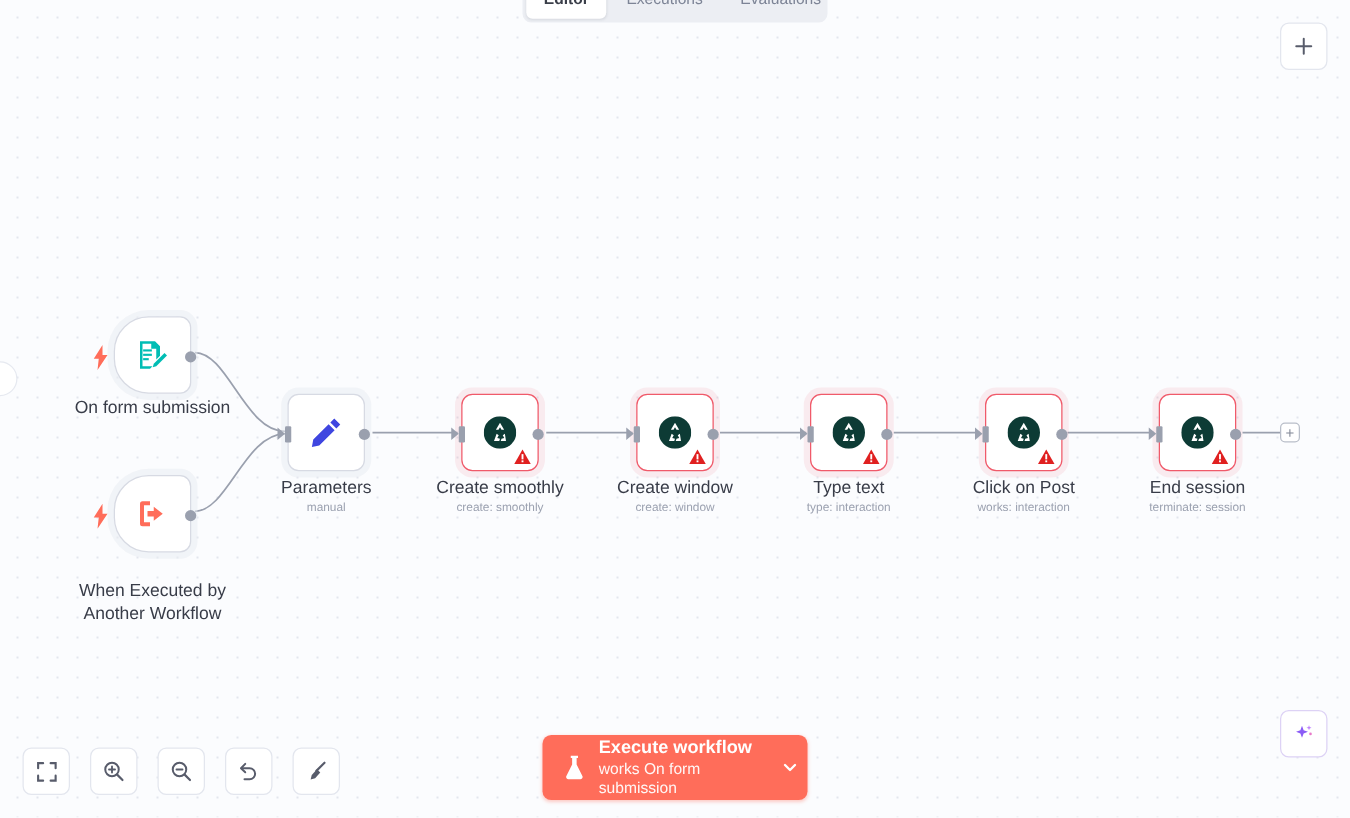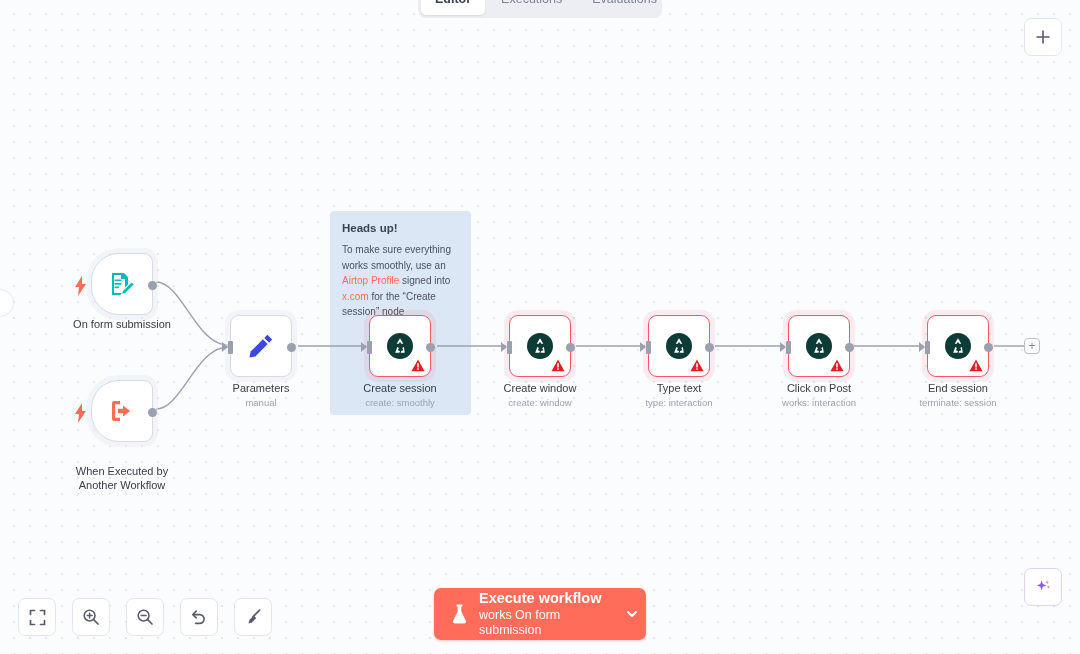--- a/index.html
+++ b/index.html
@@ -107,21 +107,21 @@
   .node.trigger { border-radius: 28px 9px 9px 28px; }
   .node.error { border-color: #f05a6a; box-shadow: 0 0 0 5px rgba(240,90,106,.10); }
 
   .node-label {
     position: absolute;
     z-index: 10;
     text-align: center;
     width: 150px;
     pointer-events: none;
   }
-  .node-label .nm { font-size: 11px; color: #383c48; line-height: 1.28; }
+  .node-label .nm { font-size: 14px; color: #383c48; line-height: 1.28; }
   .node-label .sub { font-size: 9.5px; color: #9ba1b0; margin-top: 2px; }
 
   .warn-tri { position: absolute; right: 5px; bottom: 4px; }
   .bolt { position: absolute; left: -18px; top: 22px; }
 
   .port {
     position: absolute;
     width: 9px; height: 9px; border-radius: 50%;
     background: #9aa0ae; z-index: 12;
   }
@@ -167,24 +167,20 @@
   <div class="sq-btn" id="ai-assistant-btn">
     <svg width="20" height="20" viewBox="0 0 20 20">
       <path d="M8.6 3.6l1.3 3.5 3.5 1.3-3.5 1.3-1.3 3.5-1.3-3.5L3.8 8.4l3.5-1.3z" fill="#8b5cf6"></path>
       <path d="M14.2 3.2l.55 1.45 1.45.55-1.45.55-.55 1.45-.55-1.45L12.2 5.2l1.45-.55z" fill="#c084fc"></path>
       <circle cx="15.4" cy="10.1" r="1.05" fill="#e879c9"></circle>
     </svg>
   </div>
 
   <div class="ghost-circle"></div>
 
-  <div class="sticky">
-    <h4>Heads up!</h4>
-    <p><span>To make sure everything works smoothly, use an </span><span class="lnk">Airtop Profile</span><span> signed into </span><span class="lnk">x.com</span><span> for the “Create session” node</span></p>
-  </div>
 
   <svg class="edges">
     <path d="M156 282 C 182 282, 196 345, 228 345" stroke="#9aa0ae" stroke-width="1.4" fill="none"></path>
     <path d="M156 409 C 182 409, 196 347, 228 347" stroke="#9aa0ae" stroke-width="1.4" fill="none"></path>
     <path d="M298 346 L 366 346" stroke="#9aa0ae" stroke-width="1.4" fill="none"></path>
     <path d="M437 346 L 506 346" stroke="#9aa0ae" stroke-width="1.4" fill="none"></path>
     <path d="M576 346 L 645 346" stroke="#9aa0ae" stroke-width="1.4" fill="none"></path>
     <path d="M715 346 L 784 346" stroke="#9aa0ae" stroke-width="1.4" fill="none"></path>
     <path d="M854 346 L 923 346" stroke="#9aa0ae" stroke-width="1.4" fill="none"></path>
     <path d="M994 346 L 1024 346" stroke="#9aa0ae" stroke-width="1.4" fill="none"></path>
@@ -243,21 +239,21 @@
     </svg>
     <svg class="warn-tri" width="14" height="13" viewBox="0 0 14 13">
       <path d="M7 0.6L13.6 12.2H0.4z" fill="#e02020"></path>
       <rect x="6.25" y="4.3" width="1.5" height="4.2" fill="#fff"></rect>
       <rect x="6.25" y="9.3" width="1.5" height="1.5" fill="#fff"></rect>
     </svg>
     <div class="port-in" style="left:-3px; top:24.5px;"></div>
     <div class="port" style="right:-4.5px; top:26.5px;"></div>
   </div>
   <div class="node-label" style="left:325px; top:381px;">
-    <div class="nm">Create session</div>
+    <div class="nm">Create smoothly</div>
     <div class="sub">create: smoothly</div>
   </div>
 
   <div class="node error" style="left:509px; top:315px;">
     <svg width="26" height="26" viewBox="0 0 26 26">
       <circle cx="13" cy="13" r="13" fill="#0d3b35"></circle>
       <path d="M13 5.2l3.3 5.6h-2.1l-1.2-2-1.2 2H9.7z" fill="#fff"></path>
       <path d="M8.2 19.8l2.1-5.9 1.7 1.2-1.2 2.2 2.2.6-.6 1.9z" fill="#fff"></path>
       <path d="M17.8 19.8l-4.2-.0.6-1.9 2.2-.6-1.2-2.2 1.7-1.2z" fill="#fff"></path>
     </svg>

